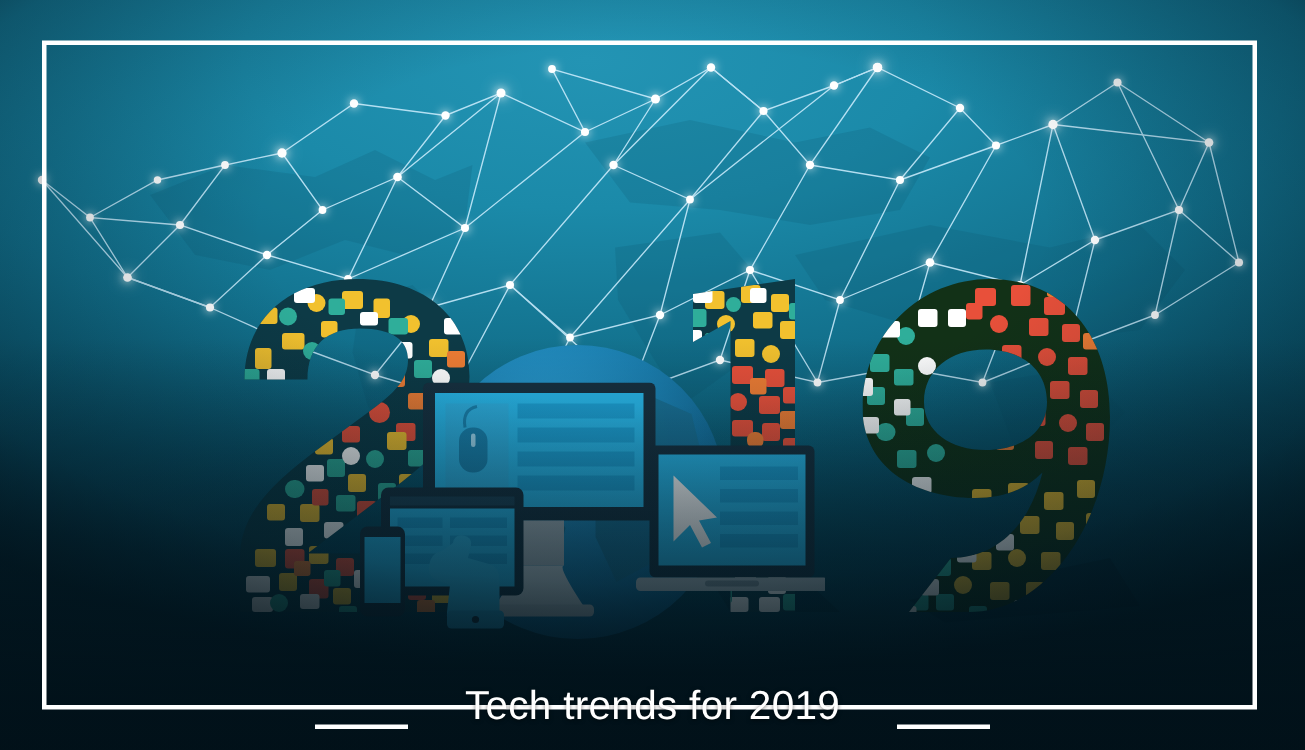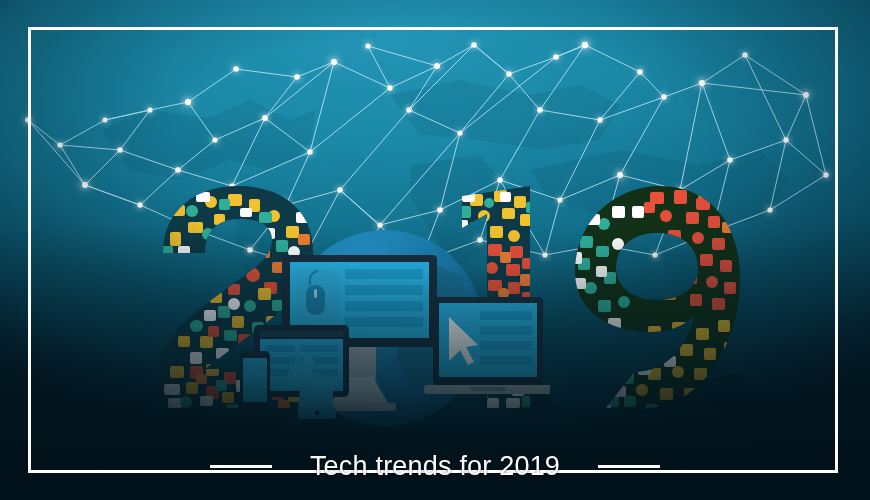--- a/index.html
+++ b/index.html
@@ -31,21 +31,21 @@
     position:absolute;left:28px;top:27px;width:810px;height:446px;
     border:3px solid #ffffff;box-sizing:border-box;
     pointer-events:none;
   }
   .net{position:absolute;left:0;top:0;width:870px;height:320px;pointer-events:none;}
   .globe{position:absolute;left:285px;top:228px;width:200px;height:200px;pointer-events:none;}
   .digits{position:absolute;left:0;top:0;width:870px;height:500px;pointer-events:none;}
   .devices{position:absolute;left:240px;top:255px;width:310px;height:180px;pointer-events:none;}
   .caption{
     position:absolute;left:0;right:0;top:446px;height:40px;
-    display:flex;align-items:center;justify-content:center;gap:38px;
+    display:flex;align-items:flex-end;justify-content:center;gap:38px;
   }
   .caption .rule{width:62px;height:3px;background:#ffffff;flex:0 0 auto;}
   .caption .title{
     color:#ffffff;font-size:27px;font-weight:400;letter-spacing:.2px;
     white-space:nowrap;text-shadow:0 1px 3px rgba(0,0,0,.55);
   }
 </style>
 </head>
 <body>
 

